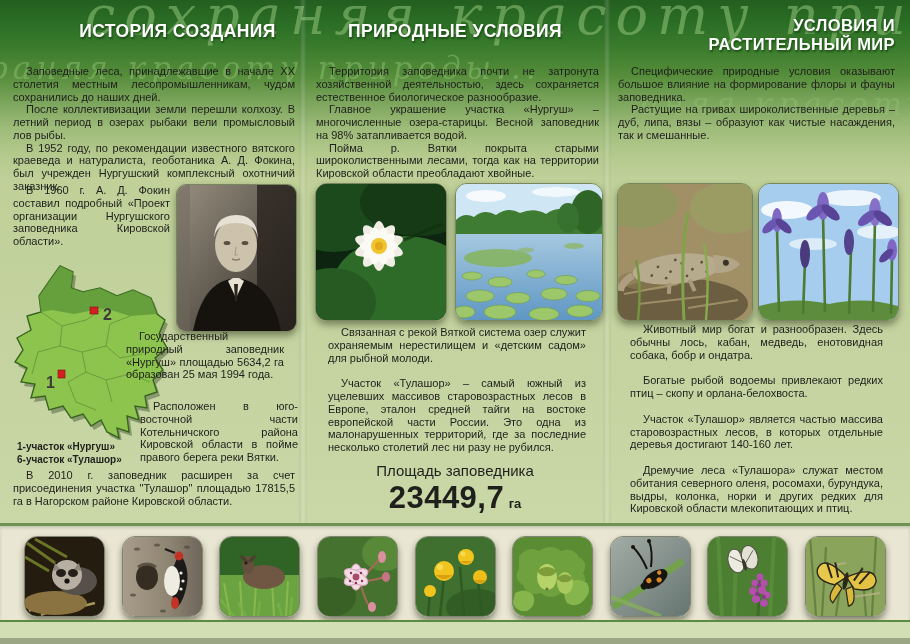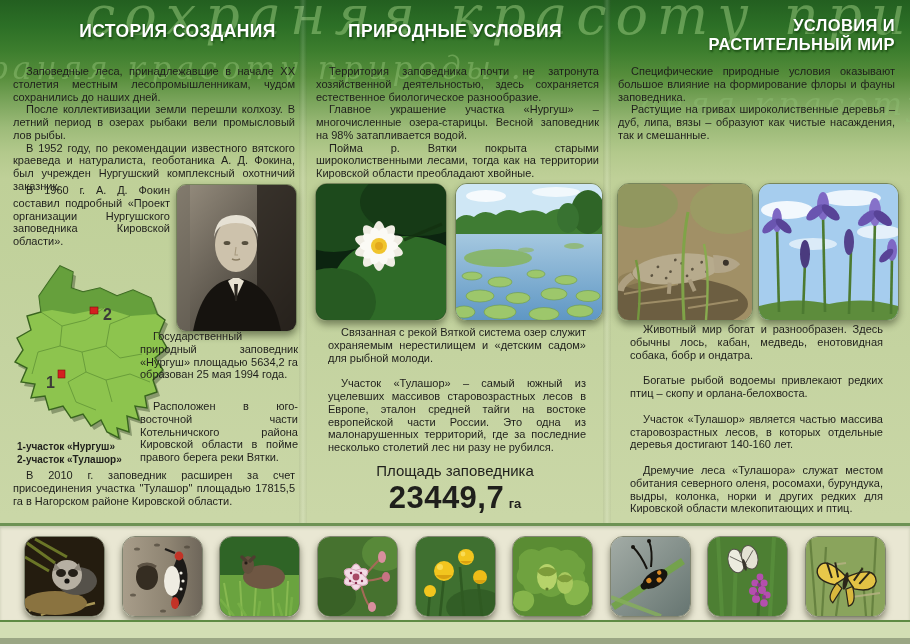--- a/index.html
+++ b/index.html
@@ -22,21 +22,21 @@
   .col-history .col-title{transform:translateX(26px);}
   .col-title-right{position:absolute;top:16px;right:15px;text-align:right;line-height:1.18;
     font-size:16.5px;font-weight:bold;color:#ffffff;letter-spacing:.4px;
     text-shadow:1px 2px 2px rgba(15,60,10,.65),0 0 2px rgba(20,70,15,.4);}
   .body-text p{margin:0;font-size:11px;line-height:1.16;color:#1f1f1c;
     text-align:justify;text-indent:13px;}
   .gapped p{margin:0 12px 13px;}
   .intro{position:absolute;left:13px;right:8px;top:49px;margin-top:16px;}
   .col-wildlife .intro{left:11px;right:15px;}
   .fokin-text{position:absolute;left:13px;top:184px;width:157px;}
-  .reserve-text{position:absolute;left:140px;top:330px;width:158px;}
+  .reserve-text{position:absolute;left:126px;top:330px;width:158px;}
   .location-text{position:absolute;left:140px;top:400px;width:158px;}
   .expansion-text{position:absolute;left:13px;right:8px;top:469px;}
   .map-wrap{position:absolute;left:2px;top:254px;width:170px;height:186px;}
   .map-legend{position:absolute;left:17px;top:441px;font-size:10px;font-weight:bold;
     color:#1f1f1c;line-height:1.25;}
   .photo{position:absolute;border-radius:12px;overflow:hidden;
     border:1px solid rgba(30,45,20,.45);
     box-shadow:0 4px 7px rgba(30,40,15,.45);}
   .photo svg{display:block;}
   .portrait{left:176px;top:184px;width:119px;height:146px;border-radius:10px;}
@@ -127,21 +127,21 @@
         </g>
         <rect x="88" y="53" width="8" height="7" fill="#d42020" stroke="#7e0f0f" stroke-width=".6"></rect>
         <text x="101" y="66" font-size="16" font-weight="bold" fill="#3c3c38" font-family="Liberation Sans, sans-serif">2</text>
         <rect x="56" y="116" width="7" height="8" fill="#d42020" stroke="#7e0f0f" stroke-width=".6"></rect>
         <text x="44" y="134" font-size="16" font-weight="bold" fill="#3c3c38" font-family="Liberation Sans, sans-serif">1</text>
       </svg>
     </div>
 
     <div class="map-legend">
       <div>1-участок «Нургуш»</div>
-      <div>2-участок «Тулашор»</div>
+      <div>6-участок «Тулашор»</div>
     </div>
 
     <div class="reserve-text body-text">
       <p>Государственный природный заповедник «Нургуш» площадью 5634,2 га образован 25 мая 1994 года.</p>
     </div>
     <div class="location-text body-text">
       <p>Расположен в юго-восточной части Котельничского района Кировской области в пойме правого берега реки Вятки.</p>
     </div>
     <div class="expansion-text body-text">
       <p>В 2010 г. заповедник расширен за счет присоединения участка "Тулашор" площадью 17815,5 га в Нагорском районе Кировской области.</p>

